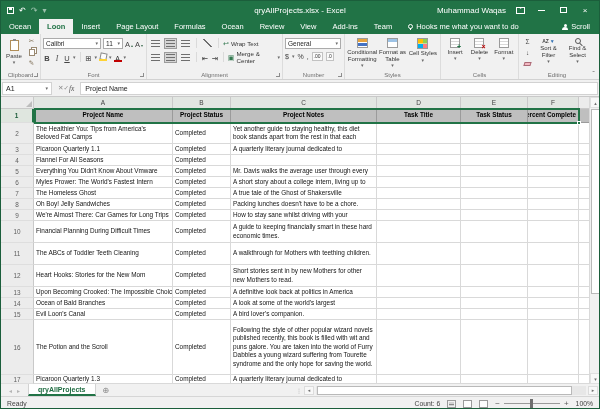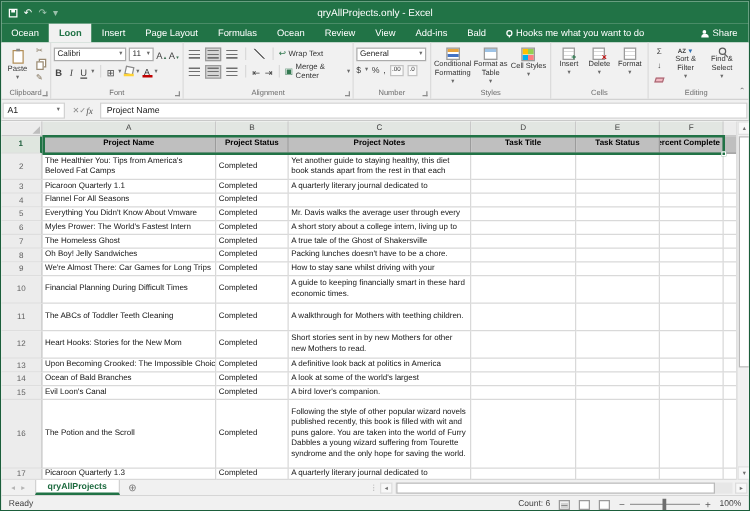--- a/index.html
+++ b/index.html
@@ -149,41 +149,52 @@
 
 <div id="win">
 
   <div class="tb">
     <div class="qat">
       <span class="ic-save"></span>
       <span>↶</span>
       <span class="dim">↷</span>
       <span class="dim">▾</span>
     </div>
-    <div class="tb-title">qryAllProjects.only - Excel</div>
+    <div class="tb-title">qryAllProjects.xlsx - Excel</div>
+    <div class="tb-right">
+      <span>Muhammad Waqas</span>
+      <span class="ic-ribopt">ˆ</span>
+      <span class="winbtn">
+          <span class="ic-min"></span>
+        </span>
+      <span class="winbtn">
+          <span class="ic-max"></span>
+        </span>
+      <span class="winbtn">×</span>
+    </div>
   </div>
 
   <div class="mb">
     <span class="mtab">Ocean</span>
     <span class="mtab active">Loon</span>
     <span class="mtab">Insert</span>
     <span class="mtab">Page Layout</span>
     <span class="mtab">Formulas</span>
     <span class="mtab">Ocean</span>
     <span class="mtab">Review</span>
     <span class="mtab">View</span>
     <span class="mtab">Add-ins</span>
-    <span class="mtab">Bald</span>
+    <span class="mtab">Team</span>
     <span class="tellme">
       <span class="ic-bulb"></span>
       <span>Hooks me what you want to do</span>
     </span>
     <span class="share">
       <span class="ic-person"></span>
-      <span>Share</span>
+      <span>Scroll</span>
     </span>
   </div>
 
   <div class="ribbon">
     <div class="rgroup" style="width:40px">
       <div class="gbody">
         <div class="paste">
           <span class="ic-clip"></span>
           <span class="plbl">Paste</span>
           <span class="dd">▾</span>

